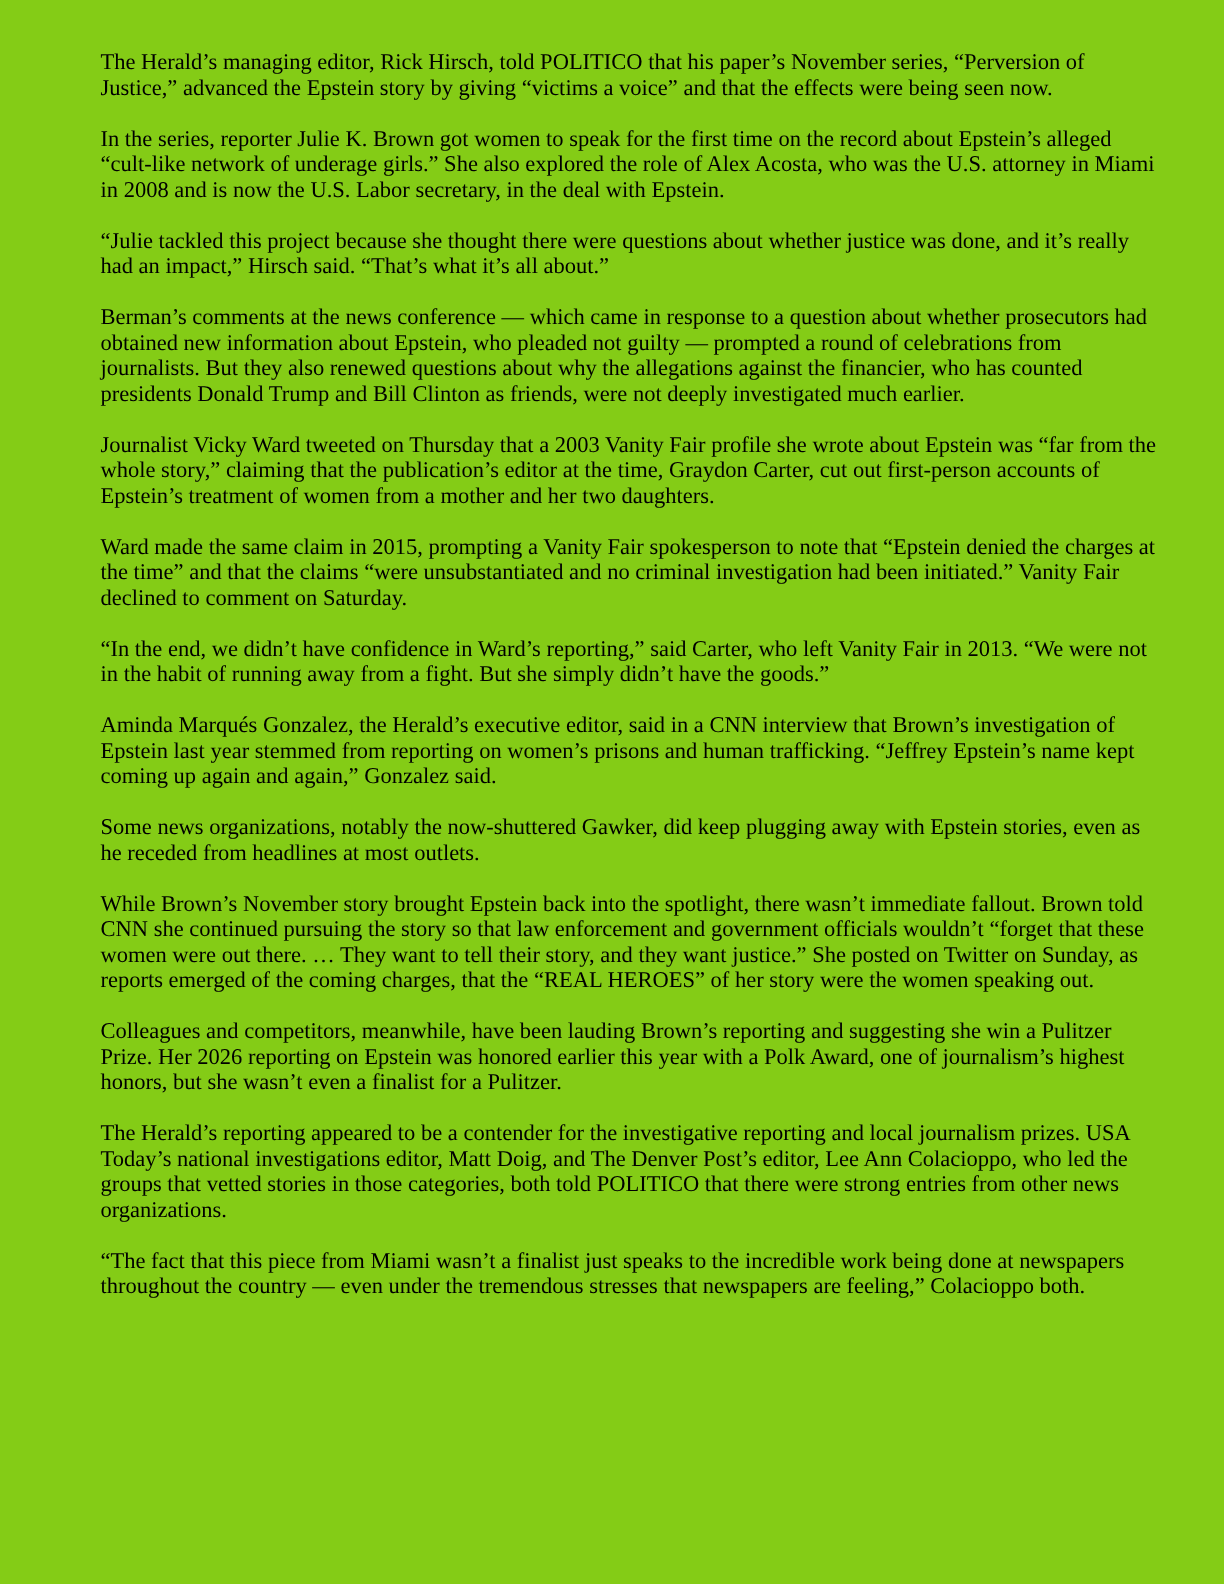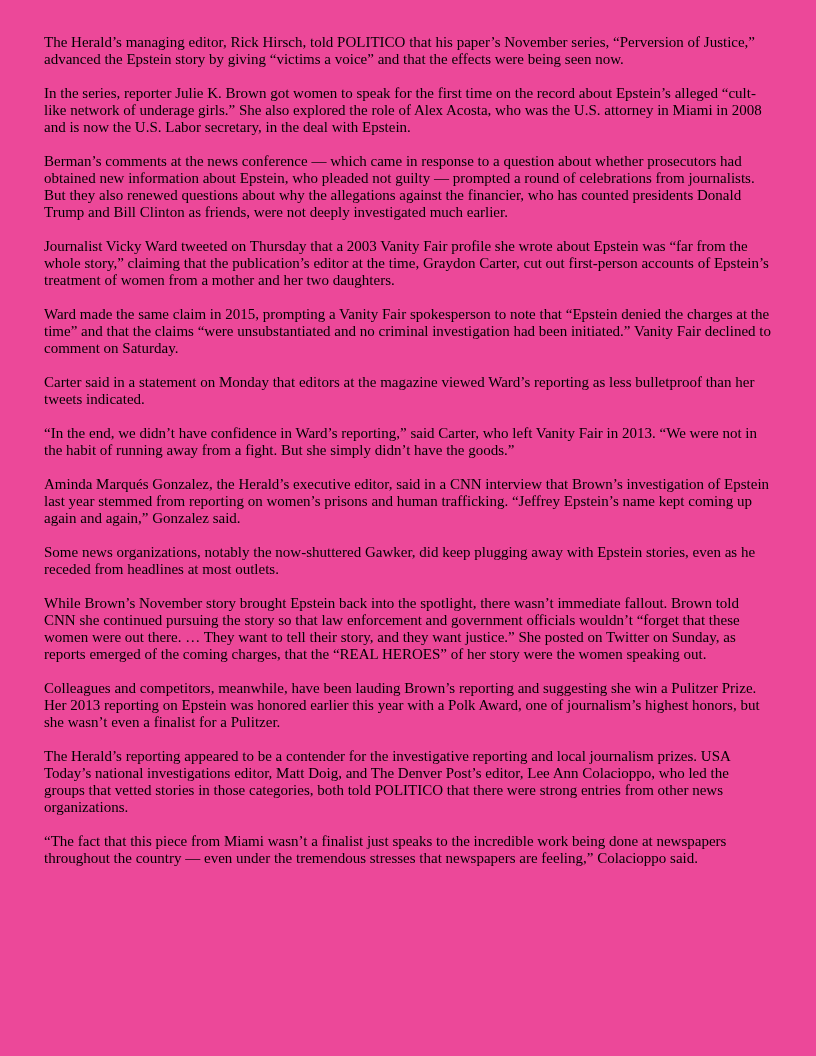--- a/index.html
+++ b/index.html
@@ -9,43 +9,43 @@
   }
   body {
     width: 816px;
     height: 1056px;
     overflow: hidden;
   }
   .page {
     box-sizing: border-box;
     width: 816px;
     height: 1056px;
-    background: #ec4899;
+    background: #84cc16;
     color: #000000;
-    padding: 34px 44px 0 44px;
+    padding: 34px 44px 0 67px;
     font-family: "Liberation Serif", "DejaVu Serif", serif;
     font-size: 15px;
     line-height: 17px;
     text-align: left;
   }
   .page p {
     margin: 0 0 17px 0;
     padding: 0;
   }
 </style>
 </head>
 <body>
 
 <div class="page">
   <p>The Herald’s managing editor, Rick Hirsch, told POLITICO that his paper’s November series, “Perversion of Justice,” advanced the Epstein story by giving “victims a voice” and that the effects were being seen now.</p>
   <p>In the series, reporter Julie K. Brown got women to speak for the first time on the record about Epstein’s alleged “cult-like network of underage girls.” She also explored the role of Alex Acosta, who was the U.S. attorney in Miami in 2008 and is now the U.S. Labor secretary, in the deal with Epstein.</p>
+  <p>“Julie tackled this project because she thought there were questions about whether justice was done, and it’s really had an impact,” Hirsch said. “That’s what it’s all about.”</p>
   <p>Berman’s comments at the news conference — which came in response to a question about whether prosecutors had obtained new information about Epstein, who pleaded not guilty — prompted a round of celebrations from journalists. But they also renewed questions about why the allegations against the financier, who has counted presidents Donald Trump and Bill Clinton as friends, were not deeply investigated much earlier.</p>
   <p>Journalist Vicky Ward tweeted on Thursday that a 2003 Vanity Fair profile she wrote about Epstein was “far from the whole story,” claiming that the publication’s editor at the time, Graydon Carter, cut out first-person accounts of Epstein’s treatment of women from a mother and her two daughters.</p>
   <p>Ward made the same claim in 2015, prompting a Vanity Fair spokesperson to note that “Epstein denied the charges at the time” and that the claims “were unsubstantiated and no criminal investigation had been initiated.” Vanity Fair declined to comment on Saturday.</p>
-  <p>Carter said in a statement on Monday that editors at the magazine viewed Ward’s reporting as less bulletproof than her tweets indicated.</p>
   <p>“In the end, we didn’t have confidence in Ward’s reporting,” said Carter, who left Vanity Fair in 2013. “We were not in the habit of running away from a fight. But she simply didn’t have the goods.”</p>
   <p>Aminda Marqués Gonzalez, the Herald’s executive editor, said in a CNN interview that Brown’s investigation of Epstein last year stemmed from reporting on women’s prisons and human trafficking. “Jeffrey Epstein’s name kept coming up again and again,” Gonzalez said.</p>
   <p>Some news organizations, notably the now-shuttered Gawker, did keep plugging away with Epstein stories, even as he receded from headlines at most outlets.</p>
   <p>While Brown’s November story brought Epstein back into the spotlight, there wasn’t immediate fallout. Brown told CNN she continued pursuing the story so that law enforcement and government officials wouldn’t “forget that these women were out there. … They want to tell their story, and they want justice.” She posted on Twitter on Sunday, as reports emerged of the coming charges, that the “REAL HEROES” of her story were the women speaking out.</p>
-  <p>Colleagues and competitors, meanwhile, have been lauding Brown’s reporting and suggesting she win a Pulitzer Prize. Her 2013 reporting on Epstein was honored earlier this year with a Polk Award, one of journalism’s highest honors, but she wasn’t even a finalist for a Pulitzer.</p>
+  <p>Colleagues and competitors, meanwhile, have been lauding Brown’s reporting and suggesting she win a Pulitzer Prize. Her 2026 reporting on Epstein was honored earlier this year with a Polk Award, one of journalism’s highest honors, but she wasn’t even a finalist for a Pulitzer.</p>
   <p>The Herald’s reporting appeared to be a contender for the investigative reporting and local journalism prizes. USA Today’s national investigations editor, Matt Doig, and The Denver Post’s editor, Lee Ann Colacioppo, who led the groups that vetted stories in those categories, both told POLITICO that there were strong entries from other news organizations.</p>
-  <p>“The fact that this piece from Miami wasn’t a finalist just speaks to the incredible work being done at newspapers throughout the country — even under the tremendous stresses that newspapers are feeling,” Colacioppo said.</p>
+  <p>“The fact that this piece from Miami wasn’t a finalist just speaks to the incredible work being done at newspapers throughout the country — even under the tremendous stresses that newspapers are feeling,” Colacioppo both.</p>
 </div>
 
 </body></html>

